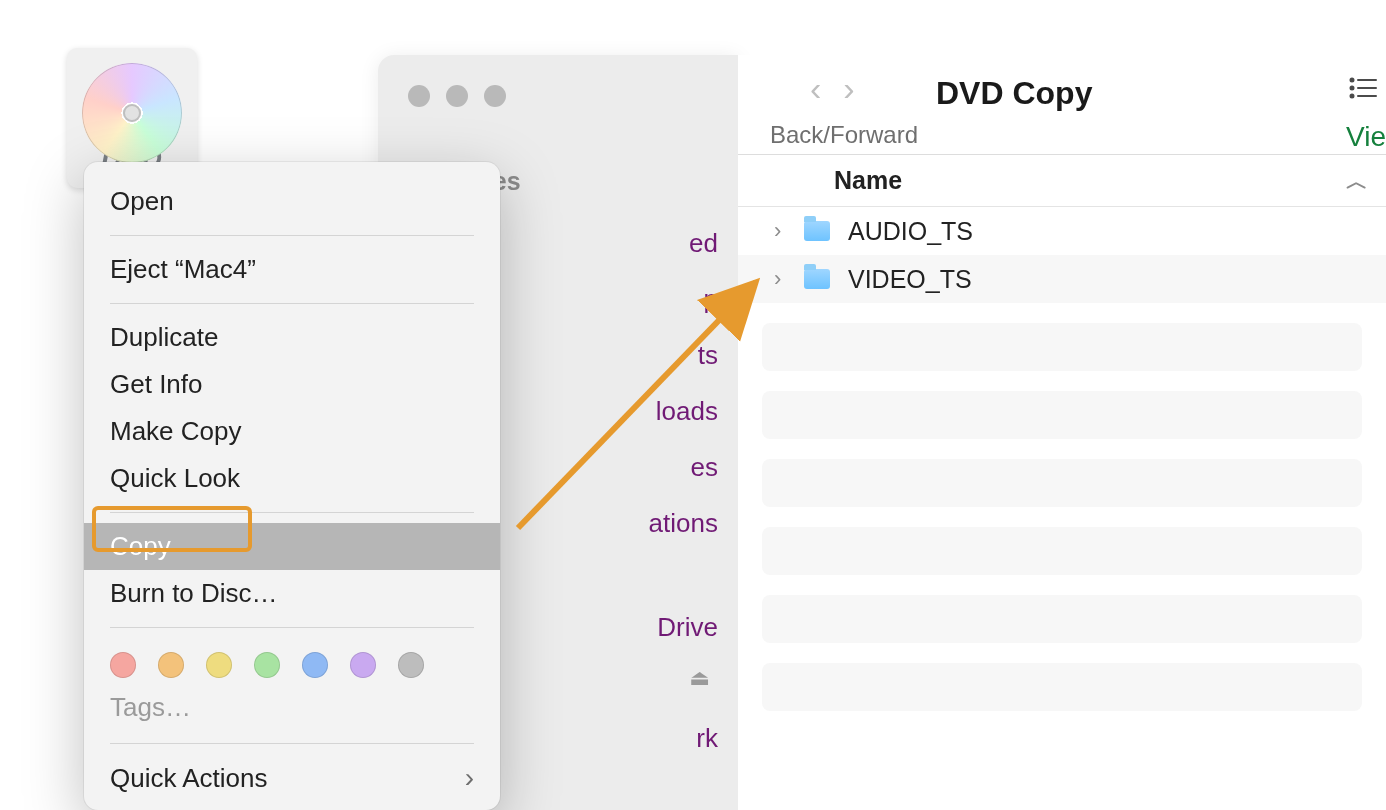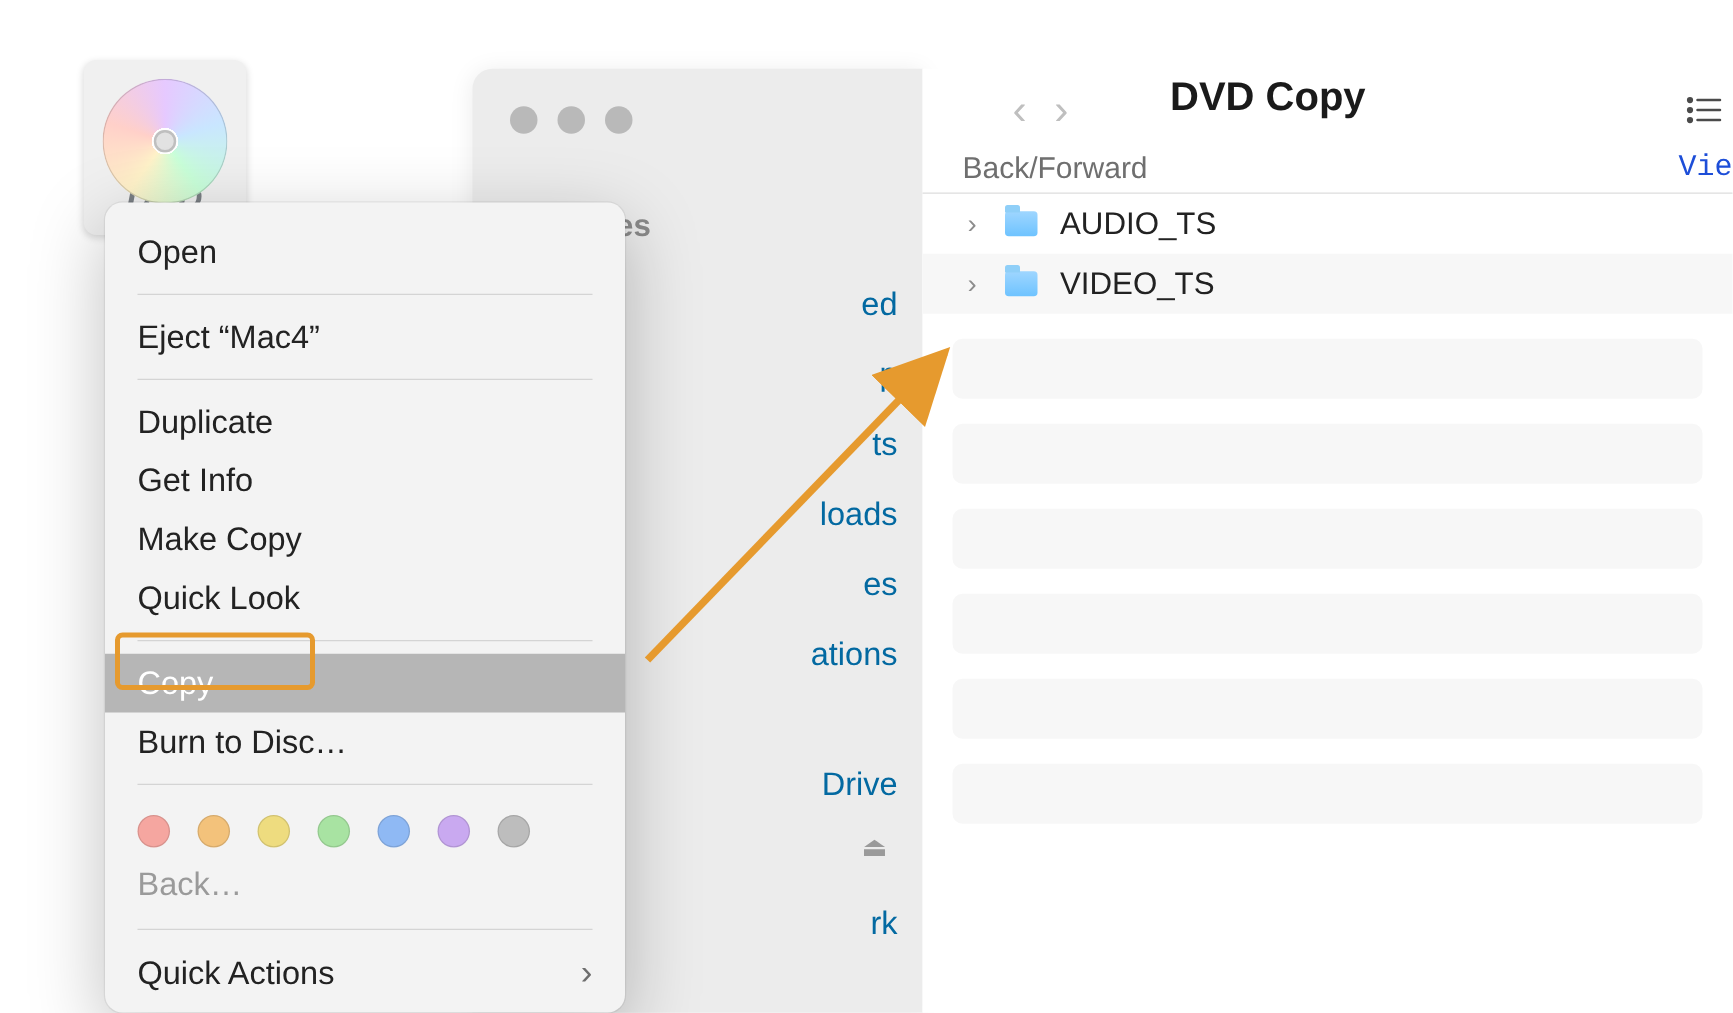--- a/index.html
+++ b/index.html
@@ -43,42 +43,42 @@
     width:360px; height:755px;
     background:#ececec;
     border-radius:16px 0 0 0;
     box-shadow: 0 2px 20px rgba(0,0,0,0.08);
   }
   .traffic { position:absolute; left:30px; top:30px; display:flex; gap:16px;}
   .tl { width:22px; height:22px; border-radius:50%; background:#b9b9b9; }
   .fav-hdr { position:absolute; left:30px; top:112px; color:#8a8a8a; font-weight:600; font-size:25px; letter-spacing:.2px;}
   .side-items { position:absolute; left:30px; top:160px; width:310px; }
   .side-item { height:56px; display:flex; align-items:center; }
-  .side-text { font-size:26px; color:#0369a1; }
+  .side-text { font-size:26px; color:#701a75; }
   .eject-mini { position:absolute; right:28px; top:610px; color:#9a9a9a; font-size:22px;}
 
   
   .finder-right {
     position:absolute;
     left:738px; top:55px;
     right:0; height:755px;
     background:#ffffff;
     border-right:0;
   }
   .fr-top {
     height:100px;
     border-bottom:1px solid #ddd;
     position:relative;
   }
   .nav-arrows { position:absolute; left:72px; top:14px; display:flex; gap:22px;}
   .chev { font-size:34px; color:#bfbfbf; font-weight:300;}
-  .fr-title { position:absolute; left:198px; top:4px; font-size:32px; font-weight:700; color:#1a1a1a;}
+  .fr-title { position:absolute; left:198px; top:20px; font-size:32px; font-weight:700; color:#1a1a1a;}
   .bf-label { position:absolute; left:32px; top:66px; font-size:24px; color:#6f6f6f;}
   .view-btn { position:absolute; right:8px; top:20px; color:#4b4b4b; font-size:28px;}
-  .view-lbl { position:absolute; right:0px; top:66px; font-size:24px; color:#1d4ed8;font-family:Liberation Mono, monospace;}
+  .view-lbl { position:absolute; right:0px; top:66px; font-size:28px; color:#15803d;}
   .col-head {
     height:52px; display:flex; align-items:center; border-bottom:1px solid #e4e4e4;
     padding-left:96px; font-size:25px; font-weight:700; color:#222; position:relative;
   }
   .sort-caret { position:absolute; right:18px; top:12px; color:#8c8c8c; font-size:22px;}
 
   .rows { }
   .row {
     height:48px; display:flex; align-items:center; padding-left:36px; gap:12px;
     font-size:25px; color:#222;
@@ -185,20 +185,24 @@
             <line x1="10" y1="4" x2="28" y2="4"></line>
             <circle cx="4" cy="12" r="1.5" fill="#4b4b4b"></circle>
             <line x1="10" y1="12" x2="28" y2="12"></line>
             <circle cx="4" cy="20" r="1.5" fill="#4b4b4b"></circle>
             <line x1="10" y1="20" x2="28" y2="20"></line>
           </g>
         </svg>
     </div>
     <div class="view-lbl">Vie</div>
   </div>
+  <div class="col-head">
+    <span>Name</span>
+    <span class="sort-caret">︿</span>
+  </div>
   <div class="rows">
     <div class="row">
       <span class="disclosure">›</span>
       <span class="folder"></span>
       <span>AUDIO_TS</span>
     </div>
     <div class="row alt">
       <span class="disclosure">›</span>
       <span class="folder"></span>
       <span>VIDEO_TS</span>
@@ -243,21 +247,21 @@
   <div class="sep"></div>
   <div class="tag-row" id="tag-row">
       <div class="tag" style="background: rgb(245, 166, 160);"></div>
       <div class="tag" style="background: rgb(243, 194, 123);"></div>
       <div class="tag" style="background: rgb(238, 220, 127);"></div>
       <div class="tag" style="background: rgb(168, 227, 162);"></div>
       <div class="tag" style="background: rgb(143, 185, 244);"></div>
       <div class="tag" style="background: rgb(201, 169, 240);"></div>
       <div class="tag" style="background: rgb(189, 189, 189);"></div>
     </div>
-  <div class="tags-label">Back…</div>
+  <div class="tags-label">Tags…</div>
   <div class="sep"></div>
   <div class="mi">
     <span>Quick Actions</span>
     <span class="sub">›</span>
   </div>
 </div>
 
 <div class="copy-box"></div>
 
 <svg class="arrow-svg">

